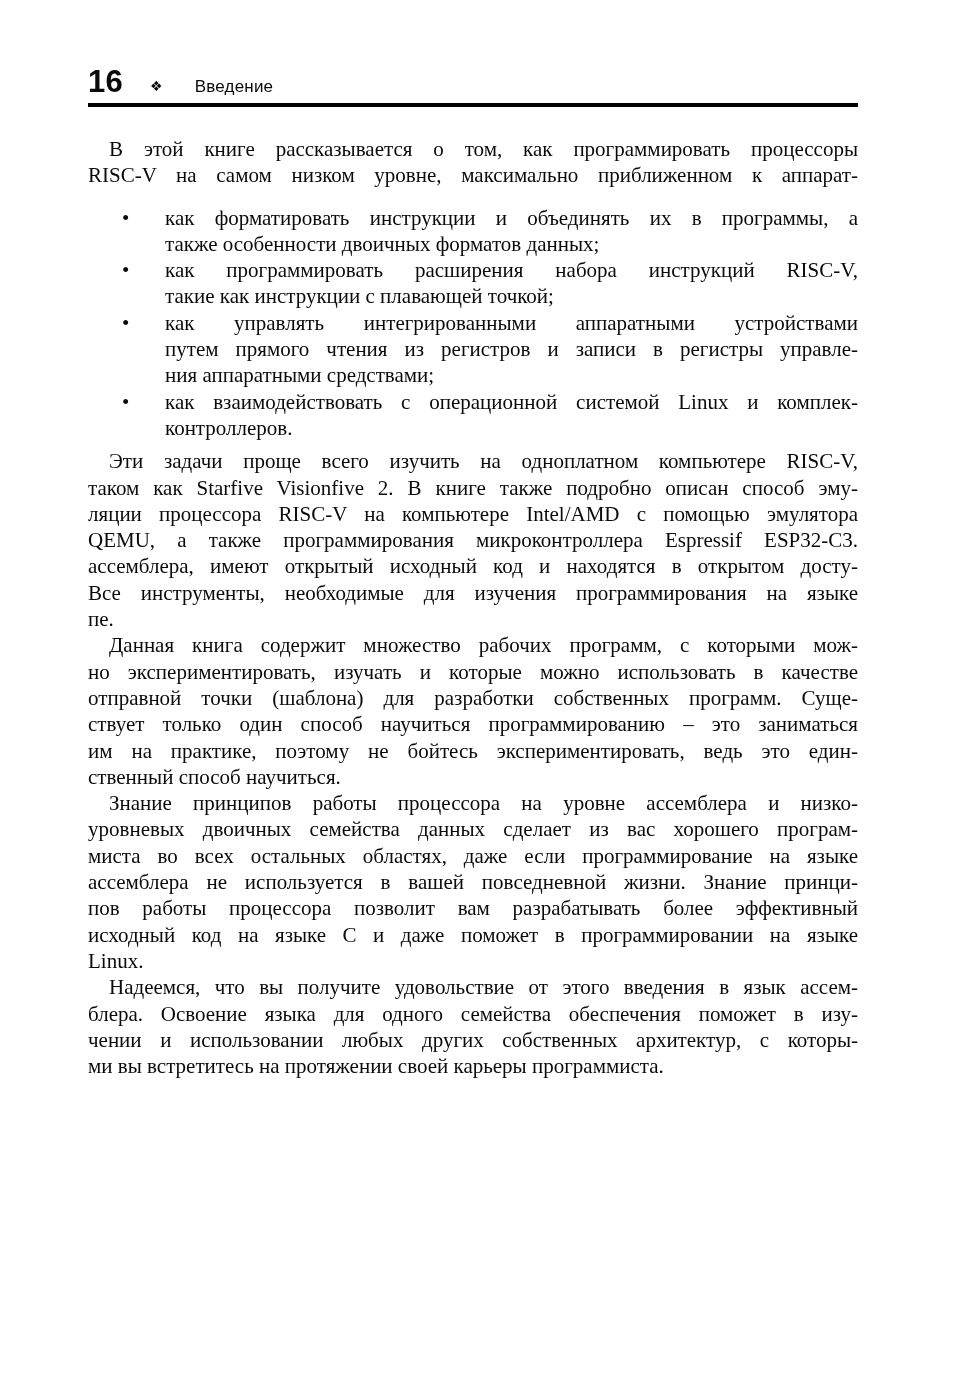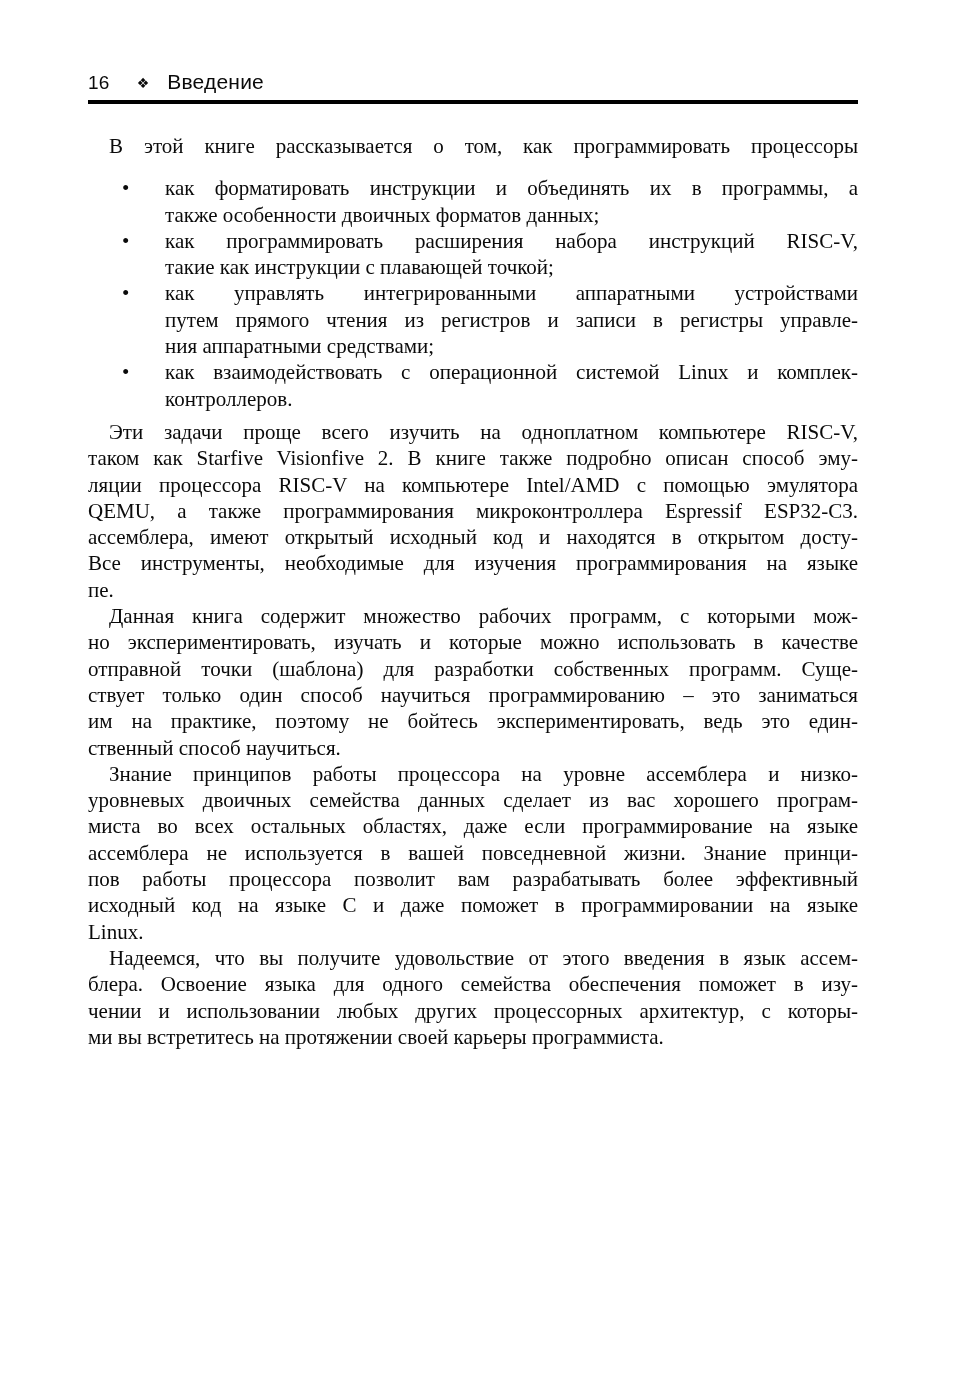--- a/index.html
+++ b/index.html
@@ -20,34 +20,34 @@
   }
   
   .header-row {
     display: flex;
     align-items: baseline;
     padding-top: 72px;
     line-height: 20px;
     font-family: "Liberation Sans", sans-serif;
   }
   .page-num {
-    font-size: 19px;
-    font-weight: 400;
+    font-size: 31px;
+    font-weight: 700;
     letter-spacing: 0.3px;
   }
   .diamond {
     font-size: 14px;
     margin-left: 27px;
     position: relative;
     top: -1px;
   }
   .header-title {
-    font-size: 21px;
+    font-size: 17px;
     font-weight: 400;
-    margin-left: 18px;
+    margin-left: 32px;
     letter-spacing: 0.2px;
   }
   .rule {
     height: 4px;
     background: #000000;
     margin-top: 6px;
   }
   
   .bodytext {
     font-size: 21px;
@@ -88,20 +88,21 @@
       <span class="page-num">16</span>
       <span class="diamond">❖</span>
       <span class="header-title">Введение</span>
     </div>
     <div class="rule"></div>
 
     <div class="bodytext">
 
       <div class="para p1">
         <div class="line indent">В этой книге рассказывается о том, как программировать процессоры</div>
+        <div class="line">RISC-V на самом низком уровне, максимально приближенном к аппарат-</div>
       </div>
 
       <div class="list">
 
         <div class="item">
           <span class="marker">•</span>
           <div class="line">как форматировать инструкции и объединять их в программы, а</div>
           <div class="line end">также особенности двоичных форматов данных;</div>
         </div>
 
@@ -151,19 +152,19 @@
         <div class="line">миста во всех остальных областях, даже если программирование на языке</div>
         <div class="line">ассемблера не используется в вашей повседневной жизни. Знание принци-</div>
         <div class="line">пов работы процессора позволит вам разрабатывать более эффективный</div>
         <div class="line">исходный код на языке C и даже поможет в программировании на языке</div>
         <div class="line end">Linux.</div>
       </div>
 
       <div class="para p5">
         <div class="line indent">Надеемся, что вы получите удовольствие от этого введения в язык ассем-</div>
         <div class="line">блера. Освоение языка для одного семейства обеспечения поможет в изу-</div>
-        <div class="line">чении и использовании любых других процессорных архитектур, с которы-</div>
+        <div class="line">чении и использовании любых других собственных архитектур, с которы-</div>
         <div class="line end">ми вы встретитесь на протяжении своей карьеры программиста.</div>
       </div>
 
     </div>
   </div>
 </div>
 
 </body></html>

